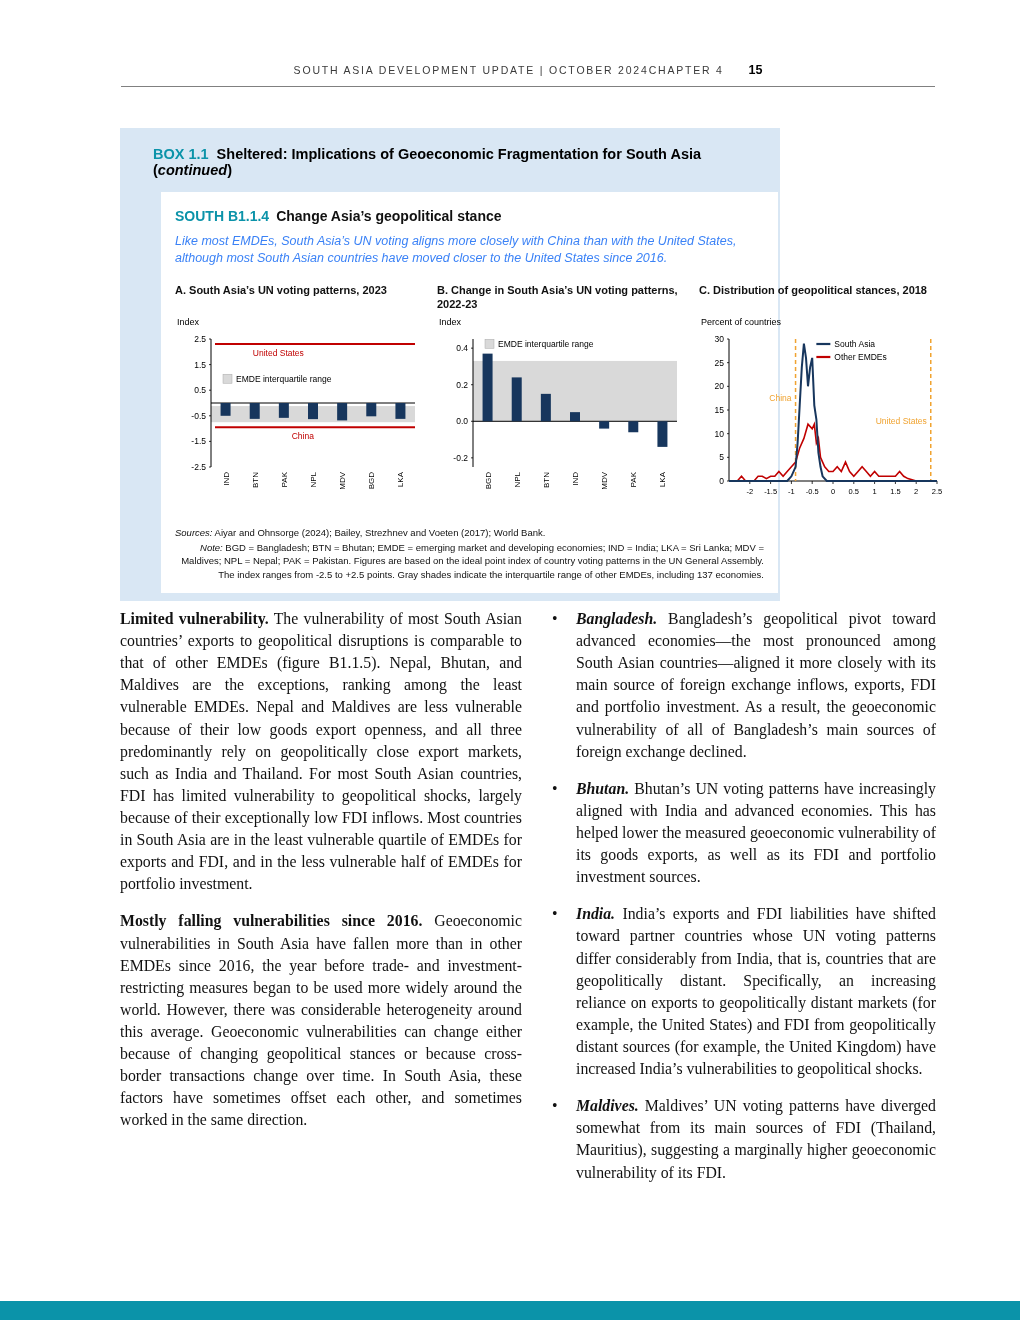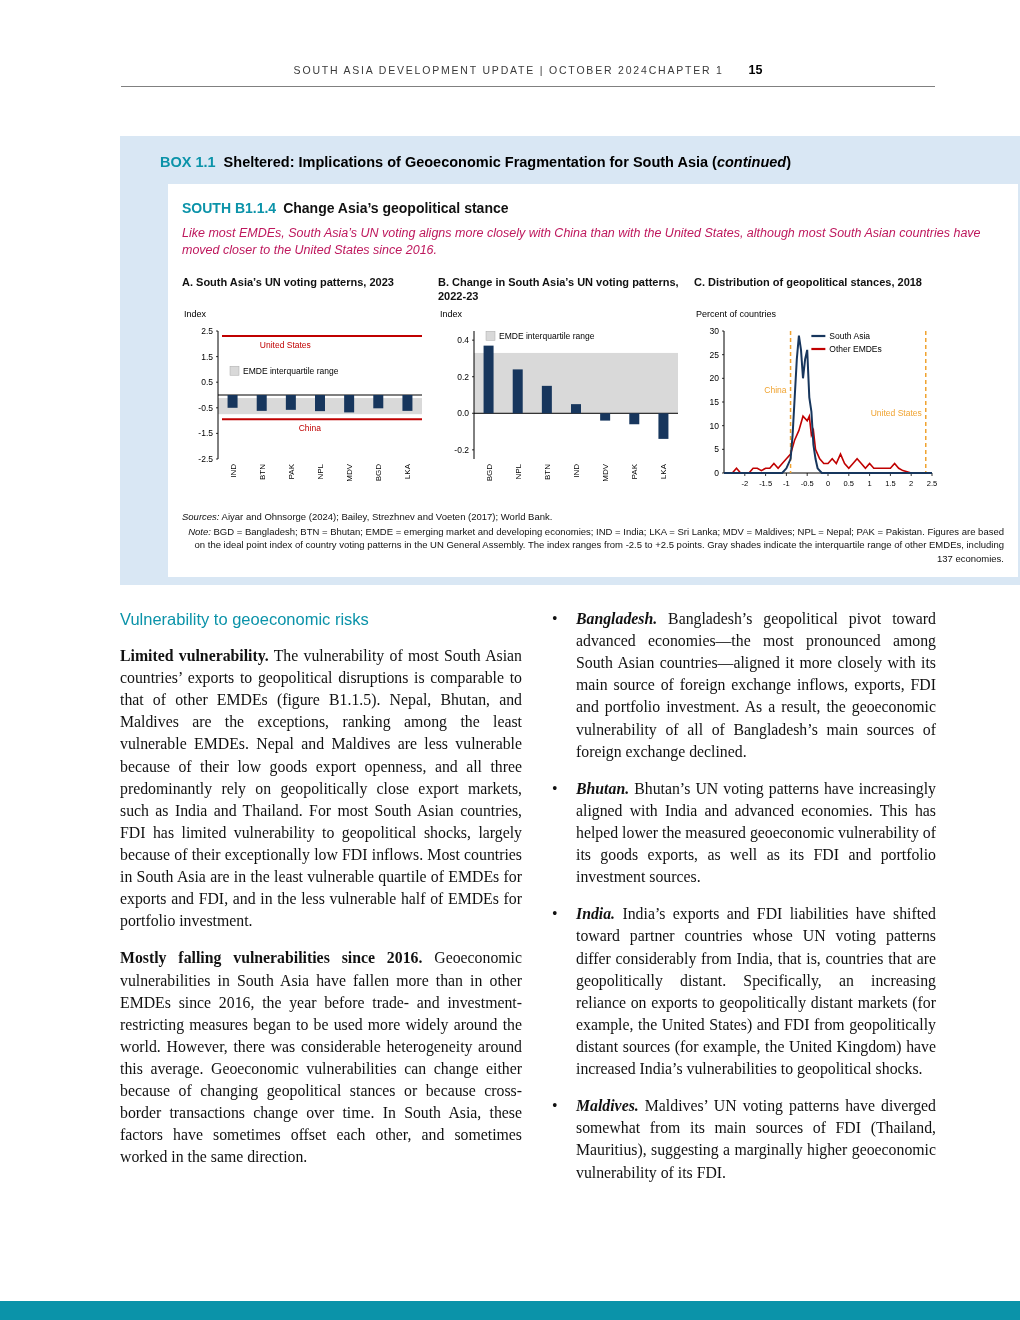--- a/index.html
+++ b/index.html
@@ -9,38 +9,38 @@
 
   .page-header { position: absolute; top: 63px; left: 121px; width: 814px;
     display: flex; justify-content: center; align-items: baseline;
     font-family: "Liberation Sans", sans-serif; font-size: 10.5px;
     letter-spacing: 1.8px; color: #3a3a3a; }
   .page-num { font-weight: bold; color: #000; margin-left: 20px; font-size: 12.5px; letter-spacing: 0; }
   .header-rule { position: absolute; top: 86px; left: 121px; width: 814px; border-top: 1px solid #808080; }
 
   .teal { color: #0b93a9; }
 
-  .box { position: absolute; top: 136px; left: 120px; width: 900px;
-    background: #d9e7f4; padding: 16px 0 8px 18px; }
+  .box { position: absolute; top: 128px; left: 120px; width: 660px;
+    background: #d9e7f4; padding: 16px 0 8px 11px; }
   .box-title { margin: 2px 20px 0 22px; font-family: "Liberation Sans", sans-serif;
     font-size: 14.5px; font-weight: bold; color: #000; }
   .box-label { margin-right: 8px; }
 
   .figure { background: #ffffff; margin: 14px 2px 0 30px; padding: 16px 14px 12px 14px; }
   .figure-heading { font-family: "Liberation Sans", sans-serif; font-size: 14px; font-weight: bold; }
   .figure-label { margin-right: 7px; }
   .figure-subtitle { font-family: "Liberation Sans", sans-serif; font-style: italic;
-    font-size: 12.5px; line-height: 1.35; margin-top: 9px; color: #be185d; }
-  .charts-row { display: flex; gap: 12px; margin-top: 16px; }
+    font-size: 12.5px; line-height: 1.35; margin-top: 9px; color: #3b82f6; }
+  .charts-row { display: flex; gap: 18px; margin-top: 16px; }
   .chart-panel { width: 244px; }
   .chart-title { font-family: "Liberation Sans", sans-serif; font-weight: bold;
     font-size: 11px; line-height: 1.3; min-height: 30px; }
   .chart-canvas svg { display: block; }
   svg text { font-family: "Liberation Sans", sans-serif; }
-  .figure-sources { margin-top: 10px; font-family: "Liberation Sans", sans-serif; font-size: 9.5px; }
+  .figure-sources { margin-top: 18px; font-family: "Liberation Sans", sans-serif; font-size: 9.5px; }
   .figure-note { margin-top: 3px; font-family: "Liberation Sans", sans-serif;
     font-size: 9.5px; line-height: 1.42; text-align: right; }
 
   .columns { position: absolute; top: 608px; left: 120px; width: 816px;
     display: flex; justify-content: space-between; }
   .col-left { width: 402px; }
   .col-right { width: 390px; }
   .section-heading { font-family: "Liberation Sans", sans-serif; font-size: 16.5px;
     font-weight: normal; color: #0b93a9; margin: 2px 0 16px 0; }
   .body-para { font-size: 15.8px; line-height: 1.4; text-align: justify; margin-bottom: 15px; }
@@ -51,21 +51,21 @@
   .lead-bi { font-weight: bold; font-style: italic; }
 
   .footer-band { position: absolute; left: 0; bottom: 0; width: 100%; height: 19px; background: #0b93a9; }
 </style>
 </head>
 <body>
 
 <header class="page-header">
   <span>SOUTH ASIA DEVELOPMENT UPDATE | OCTOBER 2024</span>
   <span>
-    <span>CHAPTER 1</span>
+    <span>CHAPTER 4</span>
     <span class="page-num">15</span>
   </span>
 </header>
 <div class="header-rule"></div>
 
 <section class="box">
   <div class="box-title">
     <span class="teal box-label">BOX 1.1</span><span><span>Sheltered: Implications of Geoeconomic Fragmentation for South Asia (</span><i>continued</i><span>)</span></span>
   </div>
 
@@ -214,21 +214,20 @@
       <i>Sources:</i><span> Aiyar and Ohnsorge (2024); Bailey, Strezhnev and Voeten (2017); World Bank.</span>
     </div>
     <div class="figure-note">
       <i>Note:</i><span> BGD = Bangladesh; BTN = Bhutan; EMDE = emerging market and developing economies; IND = India; LKA = Sri Lanka; MDV = Maldives; NPL = Nepal; PAK = Pakistan. Figures are based on the ideal point index of country voting patterns in the UN General Assembly. The index ranges from -2.5 to +2.5 points. Gray shades indicate the interquartile range of other EMDEs, including 137 economies.</span>
     </div>
   </div>
 </section>
 
 <main class="columns">
   <div class="col-left">
-    <h2 class="section-heading">Vulnerability to geoeconomic risks</h2>
     <p class="body-para">
       <span class="lead-bold">Limited vulnerability.</span><span> The vulnerability of most South Asian countries’ exports to geopolitical disruptions is comparable to that of other EMDEs (figure B1.1.5). Nepal, Bhutan, and Maldives are the exceptions, ranking among the least vulnerable EMDEs. Nepal and Maldives are less vulnerable because of their low goods export openness, and all three predominantly rely on geopolitically close export markets, such as India and Thailand. For most South Asian countries, FDI has limited vulnerability to geopolitical shocks, largely because of their exceptionally low FDI inflows. Most countries in South Asia are in the least vulnerable quartile of EMDEs for exports and FDI, and in the less vulnerable half of EMDEs for portfolio investment.</span>
     </p>
     <p class="body-para">
       <span class="lead-bold">Mostly falling vulnerabilities since 2016.</span><span> Geoeconomic vulnerabilities in South Asia have fallen more than in other EMDEs since 2016, the year before trade- and investment-restricting measures began to be used more widely around the world. However, there was considerable heterogeneity around this average. Geoeconomic vulnerabilities can change either because of changing geopolitical stances or because cross-border transactions change over time. In South Asia, these factors have sometimes offset each other, and sometimes worked in the same direction.</span>
     </p>
   </div>
 
   <div class="col-right">
     <div class="bullet">

